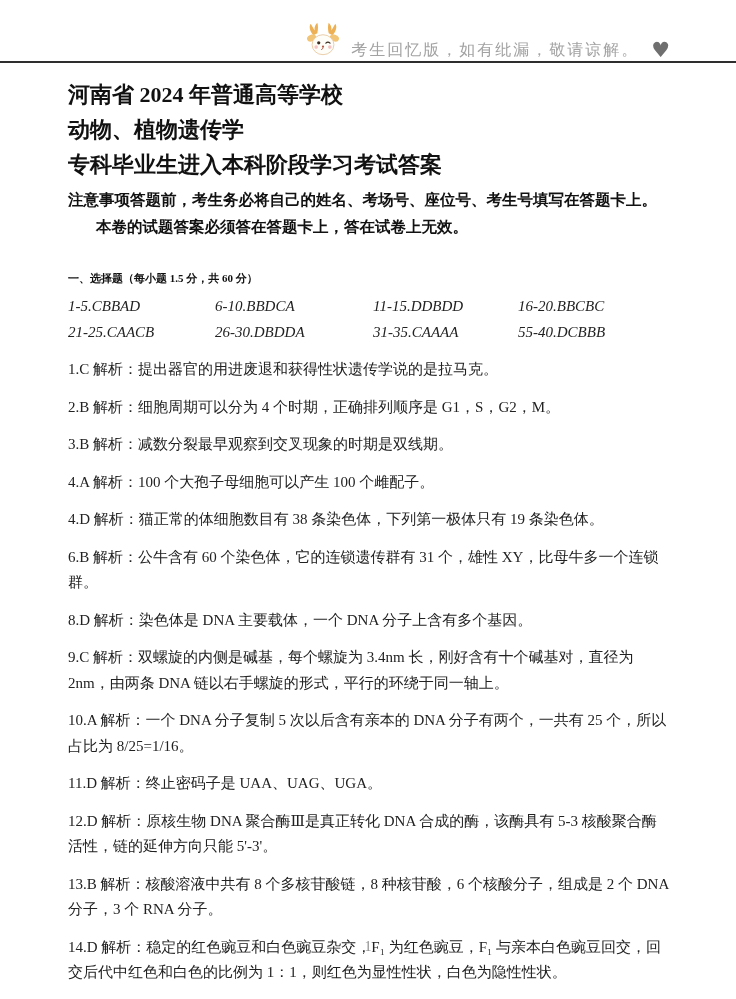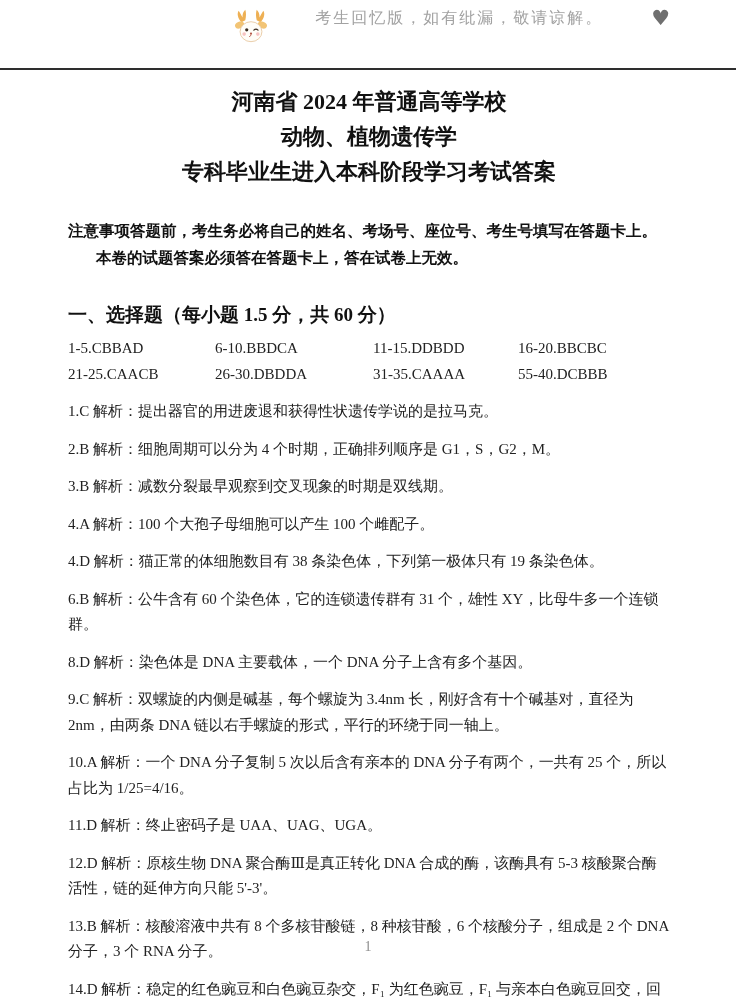--- a/index.html
+++ b/index.html
@@ -4,49 +4,48 @@
 <style>
   * { margin: 0; padding: 0; box-sizing: border-box; }
   html, body { background: #ffffff; }
   body {
     width: 736px; height: 999px;
     position: relative; overflow: hidden;
     font-family: "Liberation Serif", "DejaVu Serif", serif;
     color: #1c1c1c;
   }
   .page-header {
-    height: 70px;
-    display: flex; align-items: flex-start; justify-content: flex-end;
+    height: 63px;
+    display: flex; align-items: flex-end; justify-content: flex-end;
     padding: 8px 66px 0 0;
     border-bottom: 2px solid #2e2e2e;
-    gap: 36px;
   }
   .mascot { margin-right: 9px; flex: 0 0 auto; }
   .header-text {
     color: #a2a2a2; font-size: 16px; letter-spacing: 2px;
     font-family: "Liberation Sans", "DejaVu Sans", sans-serif;
   }
   .heart { color: #6f6f6f; font-size: 21px; margin-left: 12px; line-height: 1;
     font-family: "DejaVu Sans", sans-serif; }
   .content { padding: 14px 66px 0 68px; }
-  .title-block { text-align: center; }
+  .title-block { text-align: left; }
   .title-line {
     font-weight: bold; font-size: 22px; line-height: 35px; color: #111;
     font-family: "Liberation Serif", "DejaVu Serif", serif;
   }
   .notice {
     font-weight: bold; font-size: 15.5px; line-height: 27px;
-    margin-top: 28px; padding-left: 28px; text-indent: -28px; color: #111;
+    margin-top: 4px; padding-left: 28px; text-indent: -28px; color: #111;
   }
   .section-heading {
-    font-weight: bold; font-size: 19px; margin-top: 31px; color: #111;
+    font-weight: bold; font-size: 11px; margin-top: 31px; color: #111;
   }
   .answer-grid {
     display: grid; grid-template-columns: 147px 158px 145px 1fr;
-    font-size: 15px; line-height: 26px; margin-top: 7px; color: #222;
+    font-size: 15px; line-height: 26px; margin-top: 7px; color: #222; font-style: italic;
   }
   .exp-list { margin-top: 5px; }
   .exp { font-size: 15px; line-height: 25.5px; margin-top: 12px; color: #222; }
   .page-footer {
     position: absolute; bottom: 44px; left: 0; width: 100%;
     text-align: center; color: #8c8c8c; font-size: 14px;
     font-family: "Liberation Serif", "DejaVu Serif", serif;
   }
 </style>
 </head>
@@ -98,21 +97,21 @@
 
   <div class="exp-list">
       <p class="exp">1.C 解析：提出器官的用进废退和获得性状遗传学说的是拉马克。</p>
       <p class="exp">2.B 解析：细胞周期可以分为 4 个时期，正确排列顺序是 G1，S，G2，M。</p>
       <p class="exp">3.B 解析：减数分裂最早观察到交叉现象的时期是双线期。</p>
       <p class="exp">4.A 解析：100 个大孢子母细胞可以产生 100 个雌配子。</p>
       <p class="exp">4.D 解析：猫正常的体细胞数目有 38 条染色体，下列第一极体只有 19 条染色体。</p>
       <p class="exp">6.B 解析：公牛含有 60 个染色体，它的连锁遗传群有 31 个，雄性 XY，比母牛多一个连锁群。</p>
       <p class="exp">8.D 解析：染色体是 DNA 主要载体，一个 DNA 分子上含有多个基因。</p>
       <p class="exp">9.C 解析：双螺旋的内侧是碱基，每个螺旋为 3.4nm 长，刚好含有十个碱基对，直径为 2nm，由两条 DNA 链以右手螺旋的形式，平行的环绕于同一轴上。</p>
-      <p class="exp">10.A 解析：一个 DNA 分子复制 5 次以后含有亲本的 DNA 分子有两个，一共有 25 个，所以占比为 1/25=4/16。</p>
+      <p class="exp">10.A 解析：一个 DNA 分子复制 5 次以后含有亲本的 DNA 分子有两个，一共有 25 个，所以占比为 8/25=1/16。</p>
       <p class="exp">11.D 解析：终止密码子是 UAA、UAG、UGA。</p>
       <p class="exp">12.D 解析：原核生物 DNA 聚合酶Ⅲ是真正转化 DNA 合成的酶，该酶具有 5-3 核酸聚合酶活性，链的延伸方向只能 5'-3'。</p>
       <p class="exp">13.B 解析：核酸溶液中共有 8 个多核苷酸链，8 种核苷酸，6 个核酸分子，组成是 2 个 DNA 分子，3 个 RNA 分子。</p>
       <p class="exp">14.D 解析：稳定的红色豌豆和白色豌豆杂交，F₁ 为红色豌豆，F₁ 与亲本白色豌豆回交，回交后代中红色和白色的比例为 1：1，则红色为显性性状，白色为隐性性状。</p>
       <p class="exp">15.D 解析：伴性遗传既能在雄性中出现，又能在雌性中出现。</p>
       <p class="exp">16.B 解析：三对基因独立遗传，则基因型 AaBbDd 自交产生的后代中 AaBbDd 基因型占比为（1/2）³=1/8。</p>
     </div>
 </div>
 
 <div class="page-footer">

